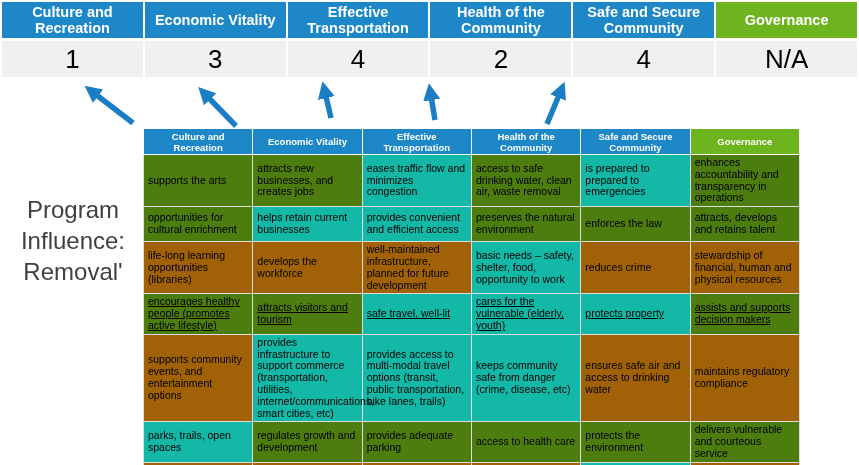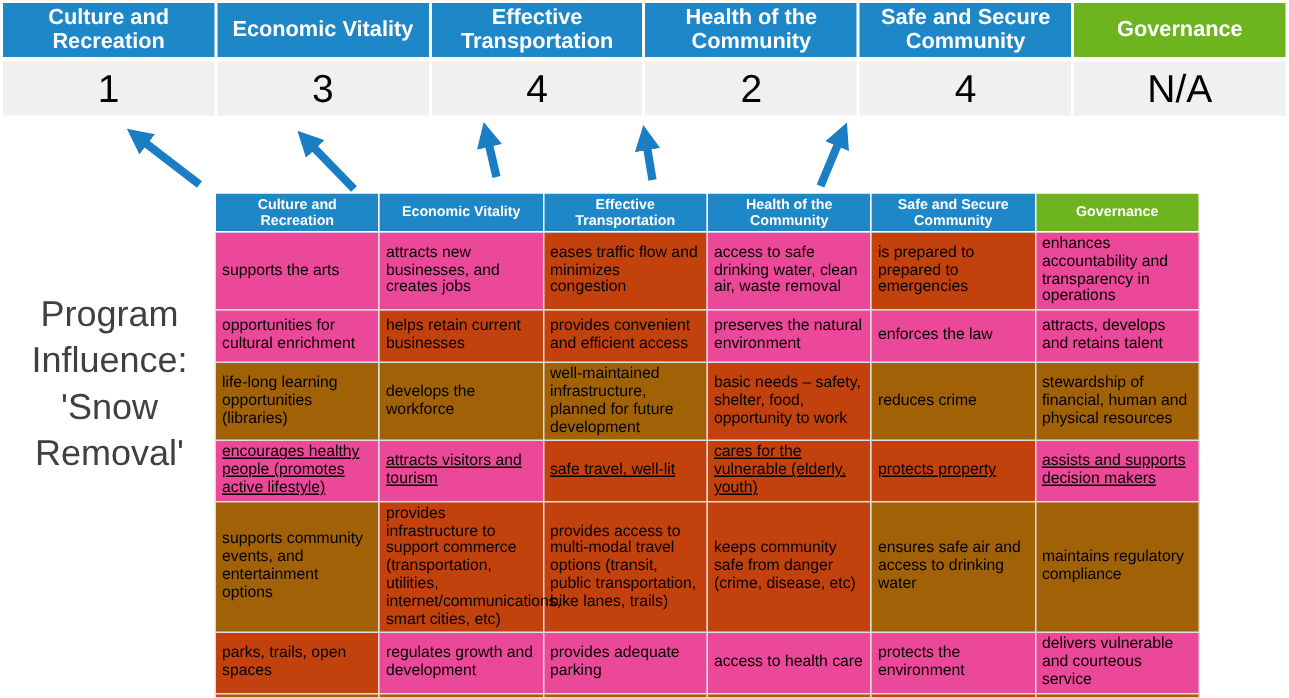--- a/index.html
+++ b/index.html
@@ -37,32 +37,32 @@
     border-collapse:collapse; table-layout:fixed;
   }
   table.matrix th {
     color:#fff; font-weight:bold; font-size:9.5px; line-height:11px;
     text-align:center; vertical-align:middle; padding:1px 2px;
     border:1px solid #fff; height:26px;
   }
   table.matrix td {
     font-size:10.5px; line-height:11.8px; color:#000;
     vertical-align:middle; text-align:left; padding:2px 4px;
-    border:1px solid #DEDEDE; background:#ec4899;
+    border:1px solid #DEDEDE; background:#4d7c0f;
   }
   table.matrix tbody tr:nth-child(1) td { height:36px; }
   table.matrix tbody tr:nth-child(2) td { height:35px;margin-top:40px; }
   table.matrix tbody tr:nth-child(3) td { height:37px; }
   table.matrix tbody tr:nth-child(4) td { height:36px;text-decoration:underline; }
   table.matrix tbody tr:nth-child(5) td { height:50px; }
   table.matrix tbody tr:nth-child(6) td { height:35px; }
   table.matrix tbody tr:nth-child(7) td { height:33px; }
   table.matrix tbody tr:nth-child(8) td { height:44px; }
   table.matrix tbody tr.band td { background:#a16207; }
-  table.matrix td.hl, table.matrix tbody tr.band td.hl { background:#c2410c; }
+  table.matrix td.hl, table.matrix tbody tr.band td.hl { background:#14b8a6; }
 </style>
 </head>
 <body>
 
 <div class="page">
 
   <div class="summary" id="summary">
       <div class="sum-h" style="background: rgb(30, 135, 200);">Culture and Recreation</div>
       <div class="sum-h" style="background: rgb(30, 135, 200);">Economic Vitality</div>
       <div class="sum-h" style="background: rgb(30, 135, 200);">Effective Transportation</div>
@@ -88,21 +88,20 @@
       <line x1="236" y1="49" x2="203" y2="15" marker-end="url(#ah)"></line>
       <line x1="331" y1="41" x2="324" y2="11" marker-end="url(#ah)"></line>
       <line x1="435" y1="43" x2="430" y2="13" marker-end="url(#ah)"></line>
       <line x1="547" y1="47" x2="562" y2="11" marker-end="url(#ah)"></line>
     </g>
   </svg>
 
   <div class="program">
     <div>Program</div>
     <div>Influence:</div>
-    <div>'Snow</div>
     <div>Removal'</div>
   </div>
 
   <table class="matrix">
     <thead id="mhead">
         <tr>
           <th style="background: rgb(30, 135, 200);">Culture and Recreation</th>
           <th style="background: rgb(30, 135, 200);">Economic Vitality</th>
           <th style="background: rgb(30, 135, 200);">Effective Transportation</th>
           <th style="background: rgb(30, 135, 200);">Health of the Community</th>

